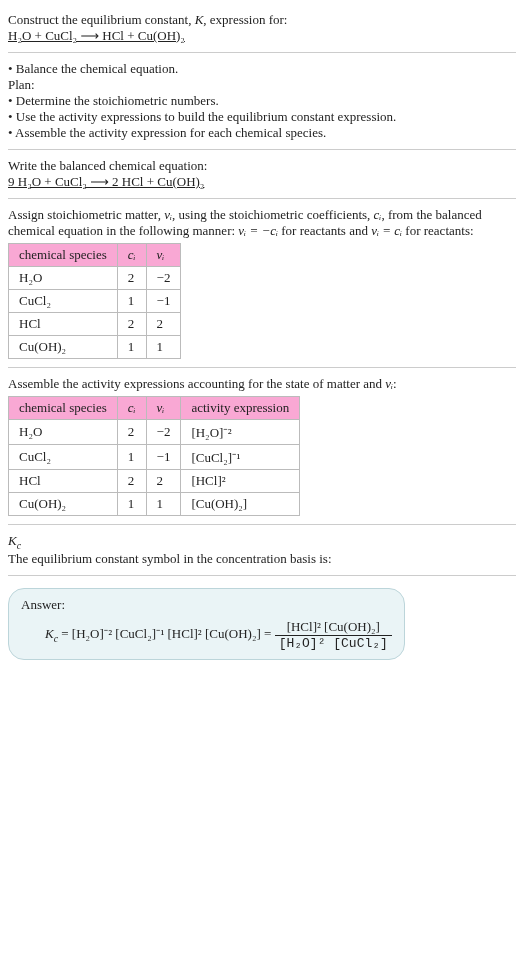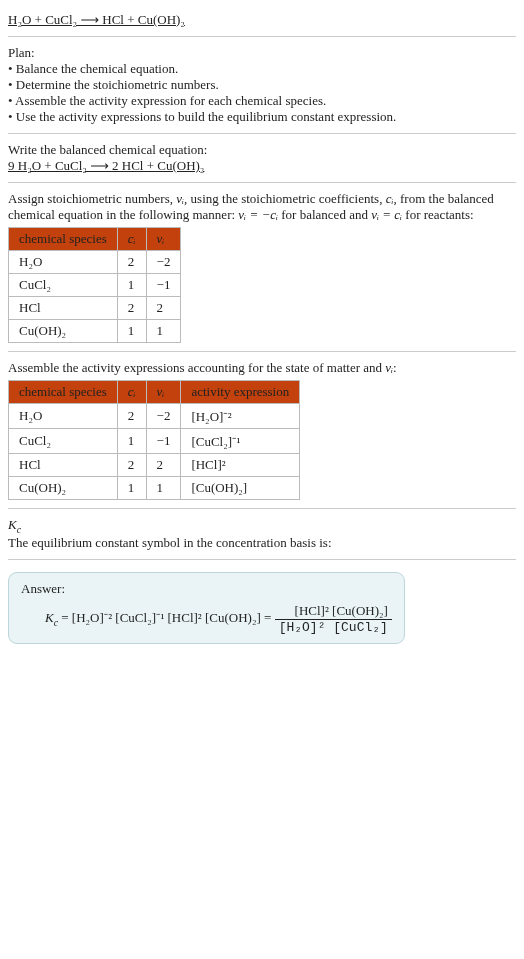--- a/index.html
+++ b/index.html
@@ -32,74 +32,77 @@
     margin-top: 4px;
   }
   table.data th, table.data td {
     border: 1px solid #bbb;
     padding: 3px 10px;
     text-align: left;
     font-weight: normal;
     font-size: 13px;
   }
   table.data th {
-    background: #c2410c;
+    background: #f9a8d4;
   }
   .italic { font-style: italic; }
   .answer-box {
     background: #eaf4f6;
     border: 1px solid #bcd5da;
-    border-radius: 9px;
+    border-radius: 16px;
     padding: 8px 12px;
     margin-top: 4px;
     display: inline-block;
   }
   .frac {
     display: inline-block;
     vertical-align: middle;
-    text-align: right;
+    text-align: center;
   }
   .frac .num {
     display: block;
     border-bottom: 1px solid #222;
     padding: 0 4px;
   }
   .frac .den {
     display: block;
     padding: 0 4px;
     font-family: Liberation Mono, monospace;
   }
   .nowrap { white-space: nowrap; }
 </style>
 </head>
 <body>
 
 <div class="section">
+  <div>
+    <span>Construct the equilibrium constant, </span><span class="italic">K</span><span>, expression for:</span>
+  </div>
   <div class="eq">H₂O + CuCl₂ ⟶ HCl + Cu(OH)₂</div>
 </div>
 <hr>
 
 <div class="section">
+  <div>• Balance the chemical equation.</div>
   <div>Plan:</div>
-  <div>• Balance the chemical equation.</div>
   <div>• Determine the stoichiometric numbers.</div>
+  <div>• Use the activity expressions to build the equilibrium constant expression.</div>
   <div>• Assemble the activity expression for each chemical species.</div>
-  <div>• Use the activity expressions to build the equilibrium constant expression.</div>
 </div>
 <hr>
 
 <div class="section">
   <div>Write the balanced chemical equation:</div>
   <div class="eq">9 H₂O + CuCl₂ ⟶ 2 HCl + Cu(OH)₂</div>
 </div>
 <hr>
 
 <div class="section">
   <div>
-    <span>Assign stoichiometric numbers, </span><span class="italic">νᵢ</span><span>, using the stoichiometric coefficients, </span><span class="italic">cᵢ</span><span>, from the balanced chemical equation in the following manner: </span><span class="italic">νᵢ = −cᵢ</span><span> for balanced and </span><span class="italic">νᵢ = cᵢ</span><span> for reactants:</span>
+    <span>Assign stoichiometric matter, </span><span class="italic">νᵢ</span><span>, using the stoichiometric coefficients, </span><span class="italic">cᵢ</span><span>, from the balanced chemical equation in the following manner: </span><span class="italic">νᵢ = −cᵢ</span><span> for reactants and </span><span class="italic">νᵢ = cᵢ</span><span> for reactants:</span>
   </div>
   <table class="data">
     <tbody>
         <tr>
       <th>chemical species</th>
       <th class="italic">cᵢ</th>
       <th class="italic">νᵢ</th>
     </tr>
     <tr>
       <td>H₂O</td>

